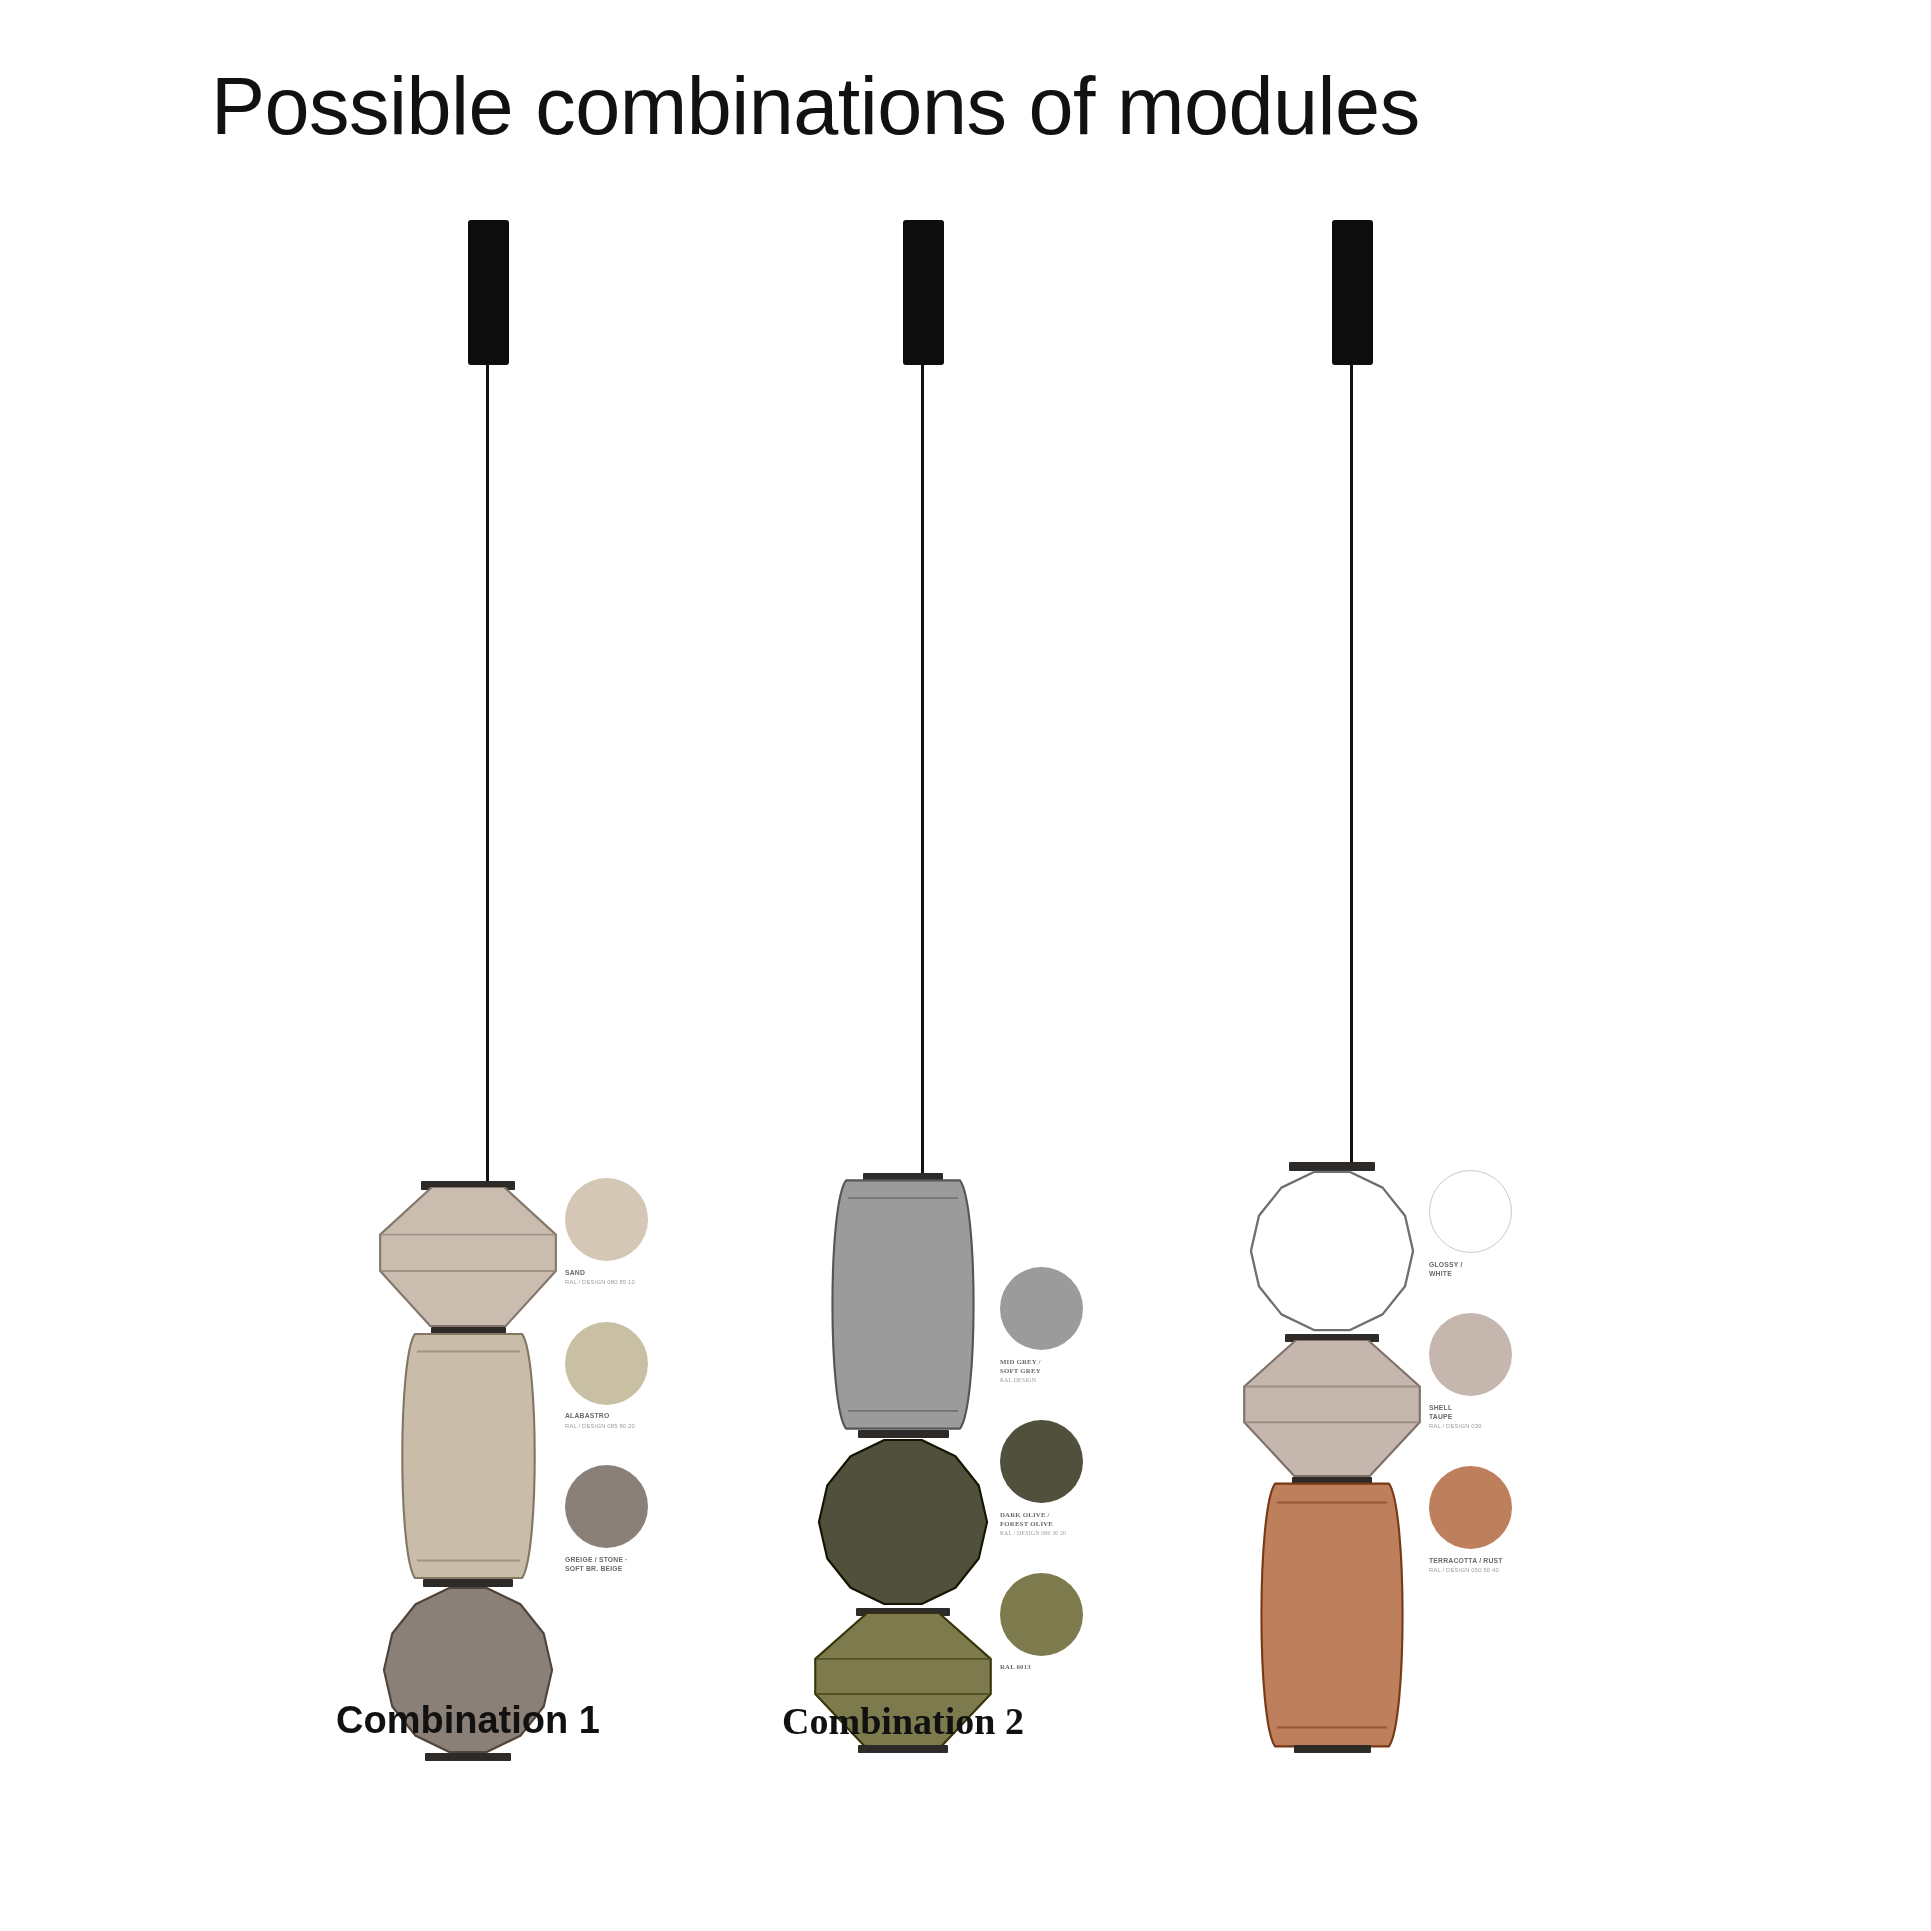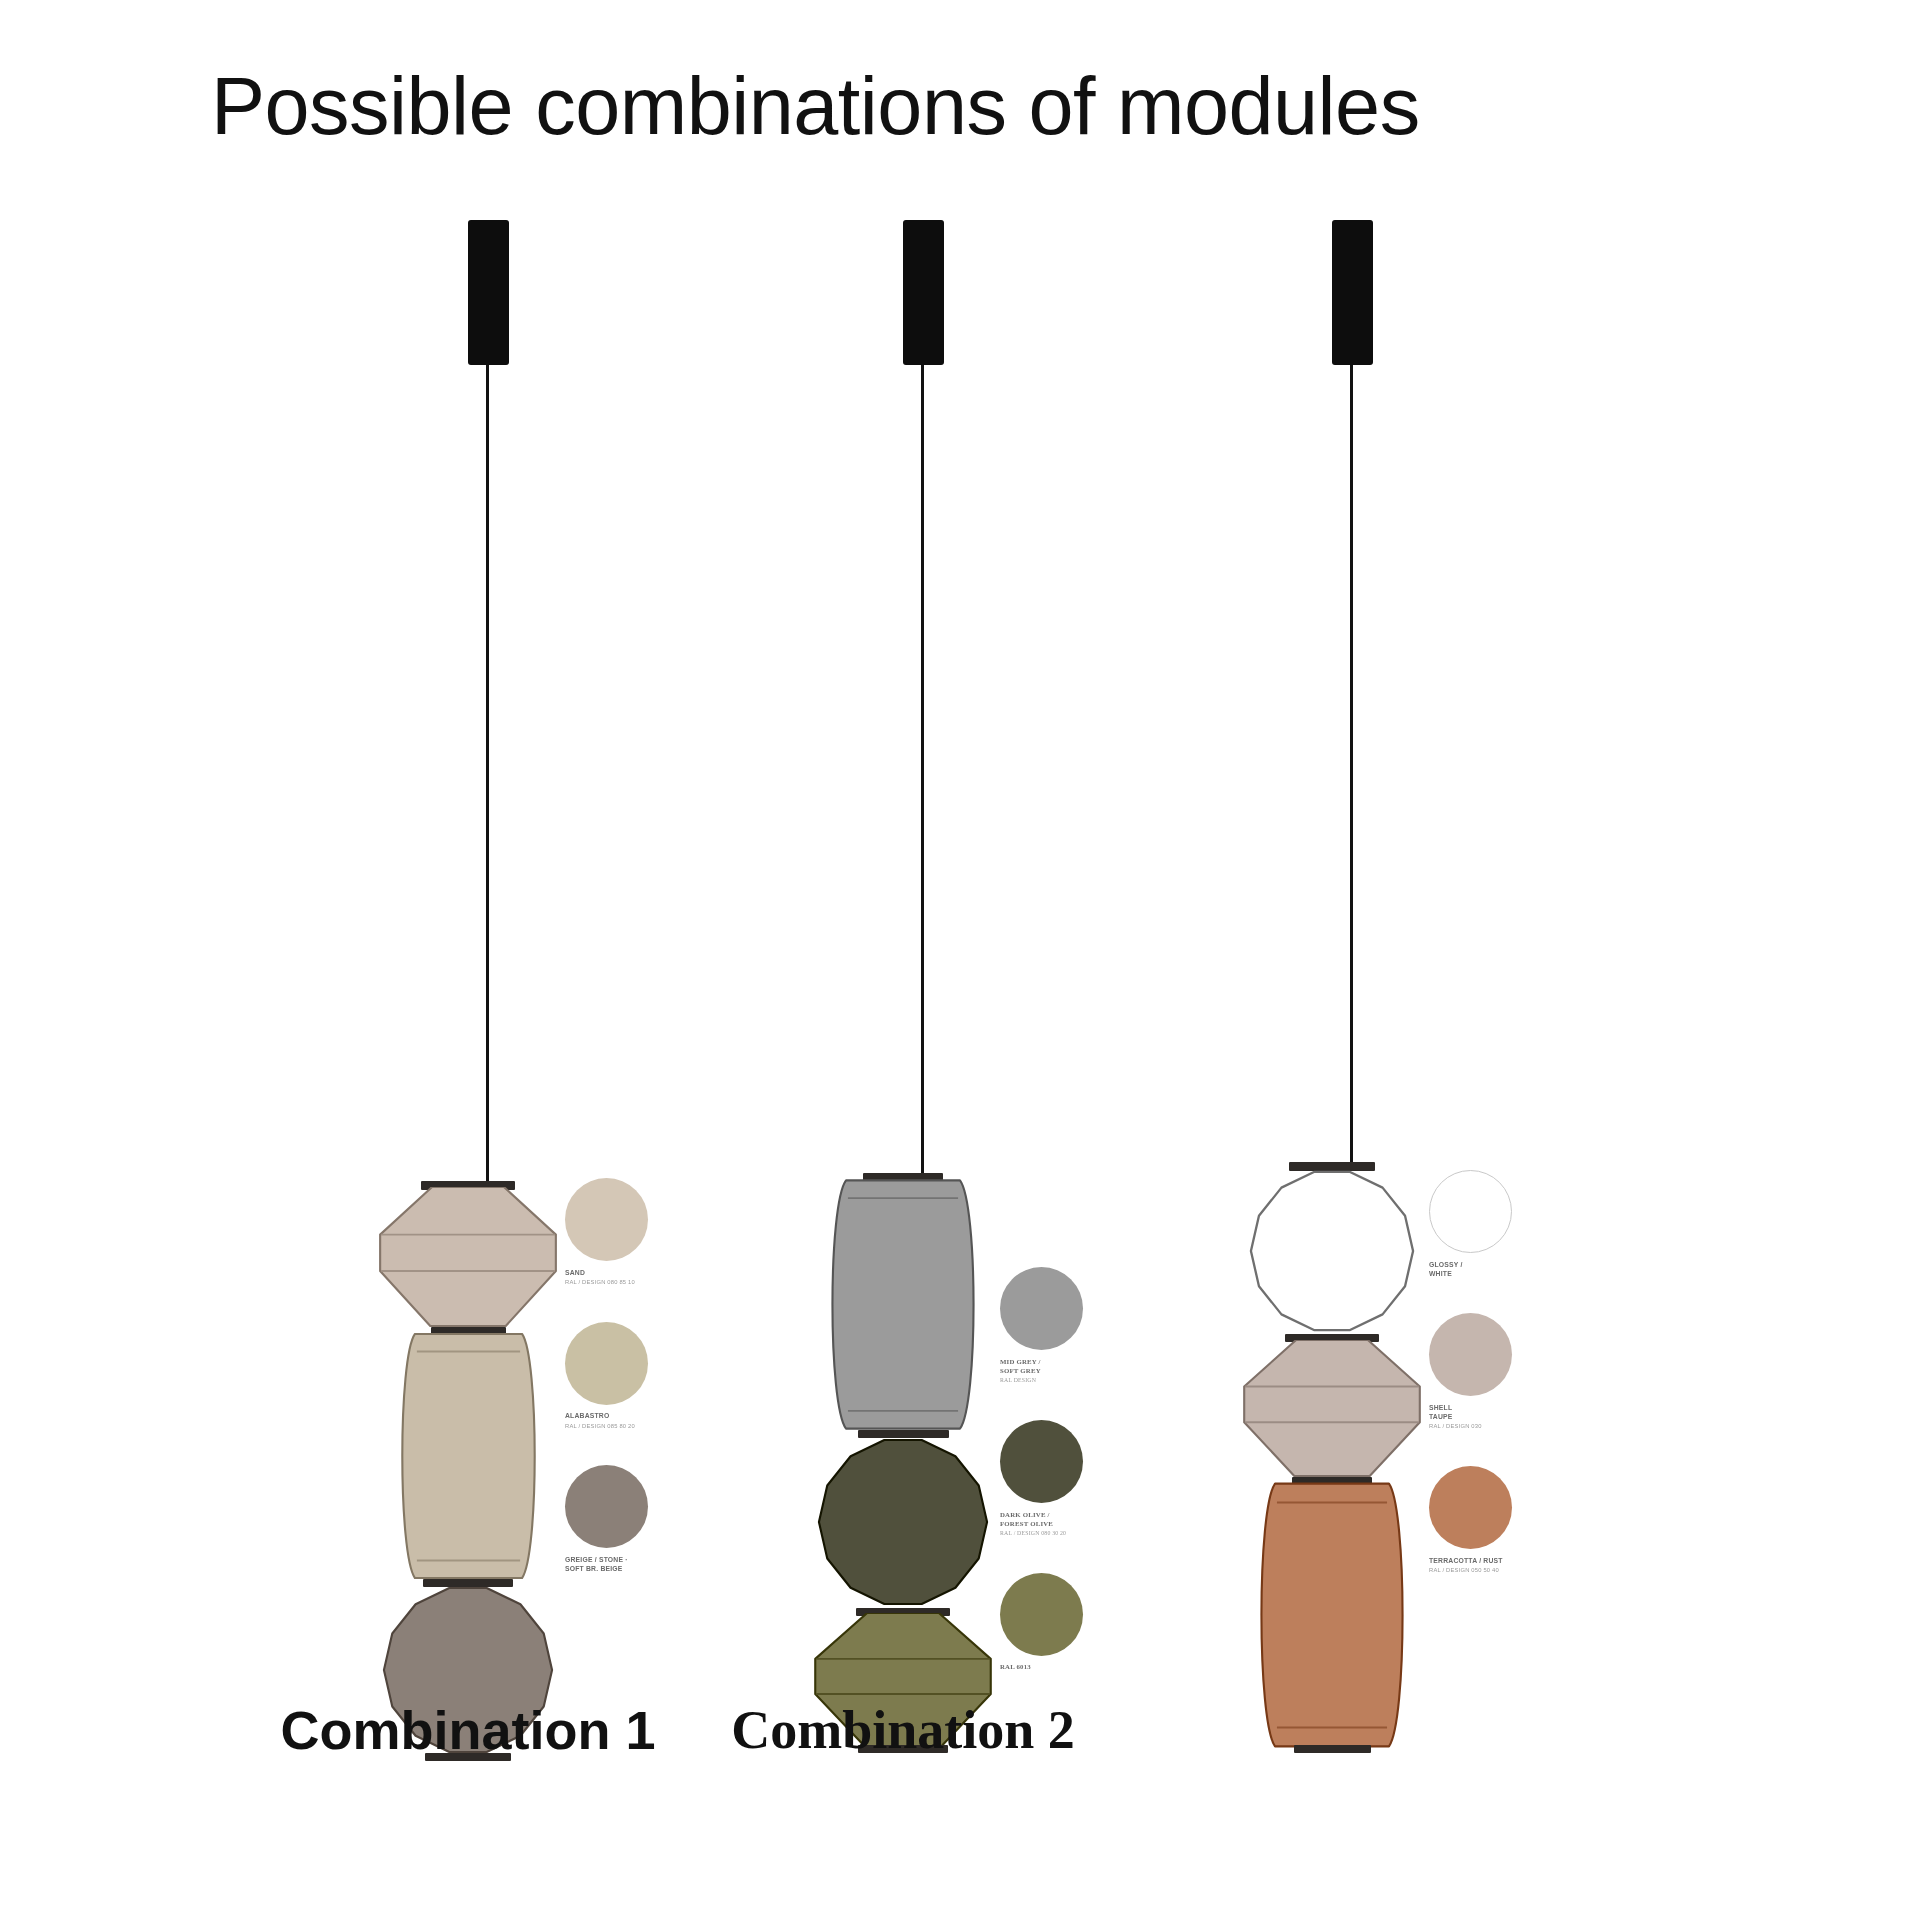--- a/index.html
+++ b/index.html
@@ -101,21 +101,21 @@
     color: #9a9a9a;
     line-height: 1.35;
     letter-spacing: 0.2px;
   }
 
   .combo-label {
     position: absolute;
     top: 1699px;
     width: 100%;
     text-align: center;
-    font-size: 54px;
+    font-size: 38px;
     font-weight: 700;
     color: #111111;
     white-space: nowrap;
   }
 </style>
 </head>
 <body>
 
 <div id="page">
 

